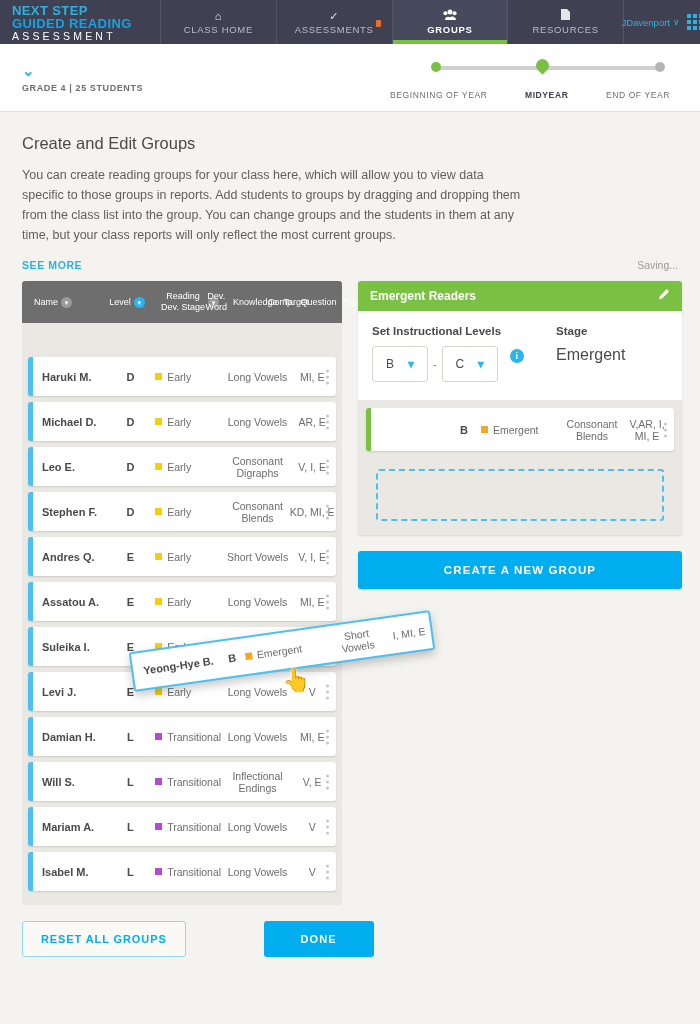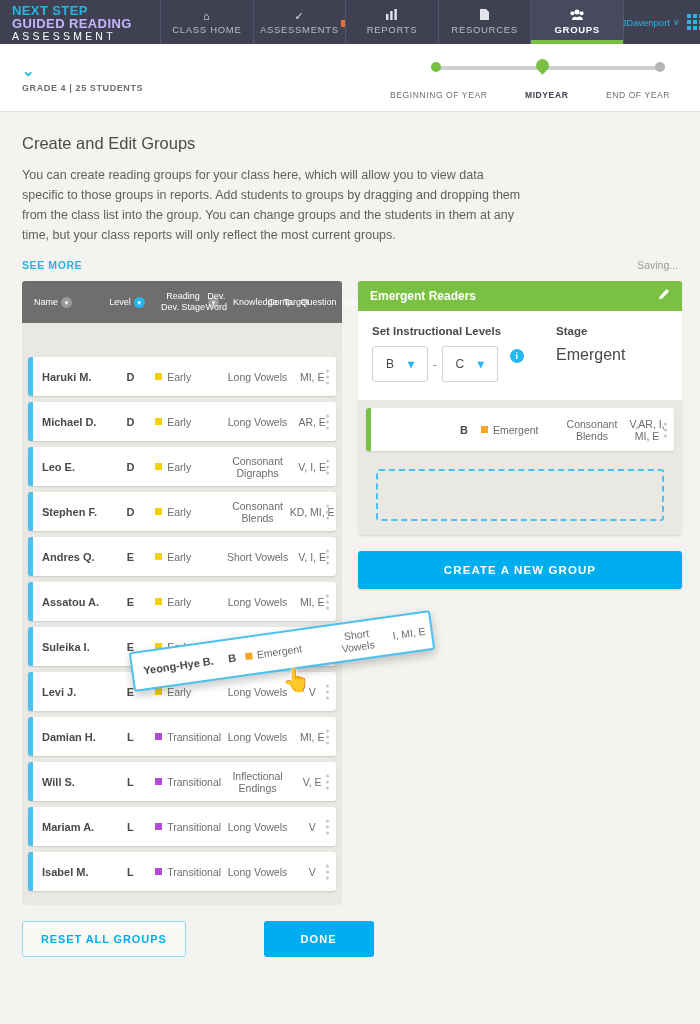--- a/index.html
+++ b/index.html
@@ -17,21 +17,21 @@
     background: #3f4152;
     display: flex; align-items: stretch;
     position: relative;
   }
   .brand {
     width: 160px; padding: 4px 0 0 12px;
     display: flex; flex-direction: column; justify-content: center;
     color: #fff;
   }
   .brand-l1 { color: #2bb3e0; font-size: 13px; font-weight: bold; letter-spacing: .4px; line-height: 12px; }
-  .brand-l2 { color: #c4b5fd; font-size: 13px; font-weight: bold; letter-spacing: .4px; line-height: 13px; }
+  .brand-l2 { color: #0ea5e9; font-size: 13px; font-weight: bold; letter-spacing: .4px; line-height: 13px; }
   .brand-l3 { color: #ffffff; font-size: 10.5px; font-weight: normal; letter-spacing: 3.2px; line-height: 13px; }
 
   .navitem {
     flex: 1 1 0; min-width: 0;
     border-left: 1px solid #53566a;
     display: flex; flex-direction: column;
     align-items: center; justify-content: center;
     color: #b9bcc7; font-size: 9.5px; letter-spacing: .7px;
     position: relative; cursor: pointer;
   }
@@ -211,51 +211,41 @@
   </div>
 
   <div class="navitem">
     <span class="nav-ico">✓</span>
     <span class="nav-label">
       <span>ASSESSMENTS</span>
       <span class="nav-badge"></span>
     </span>
   </div>
 
-  <div class="navitem">
-    <span class="nav-ico">
-      <svg width="11" height="11" viewBox="0 0 11 11">
-          <rect x="0" y="5" width="2.4" height="6" fill="#e3e5ea"></rect>
-          <rect x="4.2" y="2" width="2.4" height="9" fill="#e3e5ea"></rect>
-          <rect x="8.4" y="0" width="2.4" height="11" fill="#e3e5ea"></rect>
-        </svg>
-    </span>
-    <span class="nav-label">REPORTS</span>
-  </div>
-
-  <div class="navitem">
-    <span class="nav-ico">
-      <svg width="9" height="11" viewBox="0 0 9 11">
-          <path d="M0 0h6l3 3v8H0z" fill="#e3e5ea"></path>
-        </svg>
-    </span>
-    <span class="nav-label">RESOURCES</span>
-  </div>
 
   <div class="navitem active">
     <span class="nav-ico">
       <svg width="14" height="11" viewBox="0 0 14 11">
           <circle cx="7" cy="3" r="2.5" fill="#fff"></circle>
           <circle cx="2.4" cy="4.2" r="2" fill="#fff"></circle>
           <circle cx="11.6" cy="4.2" r="2" fill="#fff"></circle>
           <path d="M2 11c0-2 1.2-3.2 3-3.2S8 9 8 11z" fill="#fff"></path>
           <path d="M6 11c0-2.2 1.3-3.5 3.2-3.5S13 8.8 13 11z" fill="#fff"></path>
         </svg>
     </span>
     <span class="nav-label">GROUPS</span>
+  </div>
+
+  <div class="navitem">
+    <span class="nav-ico">
+      <svg width="9" height="11" viewBox="0 0 9 11">
+          <path d="M0 0h6l3 3v8H0z" fill="#e3e5ea"></path>
+        </svg>
+    </span>
+    <span class="nav-label">RESOURCES</span>
   </div>
 
   <div class="usermenu">
     <span class="user-name">JDavenport</span>
     <span class="chev-s">∨</span>
     <span class="grid-ico">
         <i></i>
         <i></i>
         <i></i>
         <i></i>

